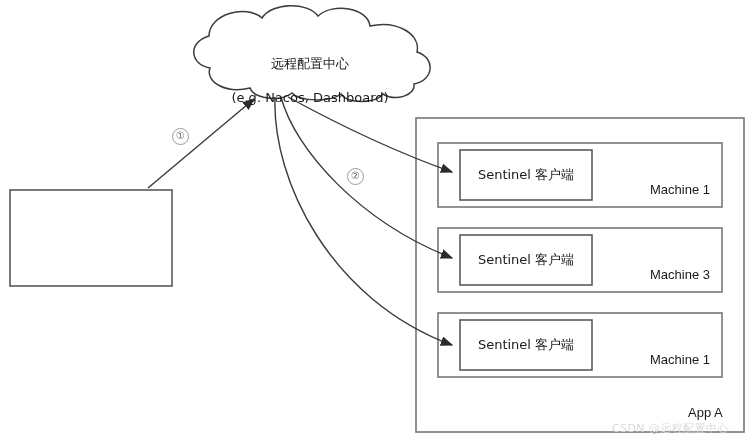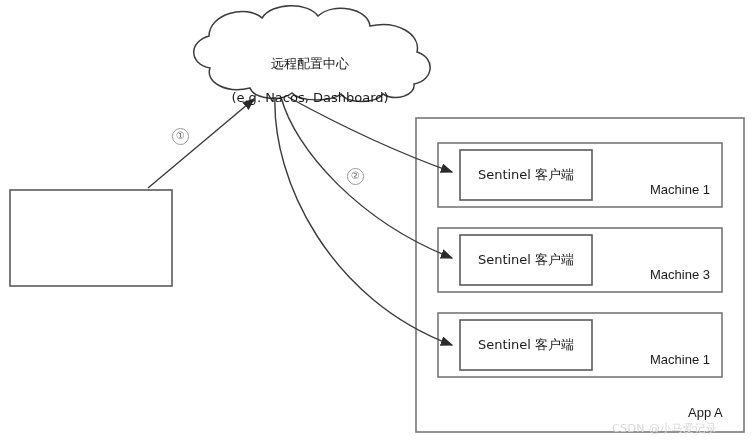--- a/index.html
+++ b/index.html
@@ -143,15 +143,15 @@
   <div class="corner-label" style="left:650px; top:267px;">Machine 3</div>
 
   <div class="node-label cjk" style="left:460px; top:336px; width:132px;">Sentinel 客户端</div>
   <div class="corner-label" style="left:650px; top:352px;">Machine 1</div>
 
   <div class="corner-label" style="left:688px; top:405px;">App A</div>
 
   <div class="step-badge cjk" style="left:172px; top:128px;">①</div>
   <div class="step-badge cjk" style="left:347px; top:168px;">②</div>
 
-  <div class="watermark cjk" style="left:612px; top:421px;">CSDN @小马爱记录</div>
+  <div class="watermark cjk" style="left:612px; top:421px;">CSDN @远程配置中心</div>
 
 </div>
 
 </body></html>

